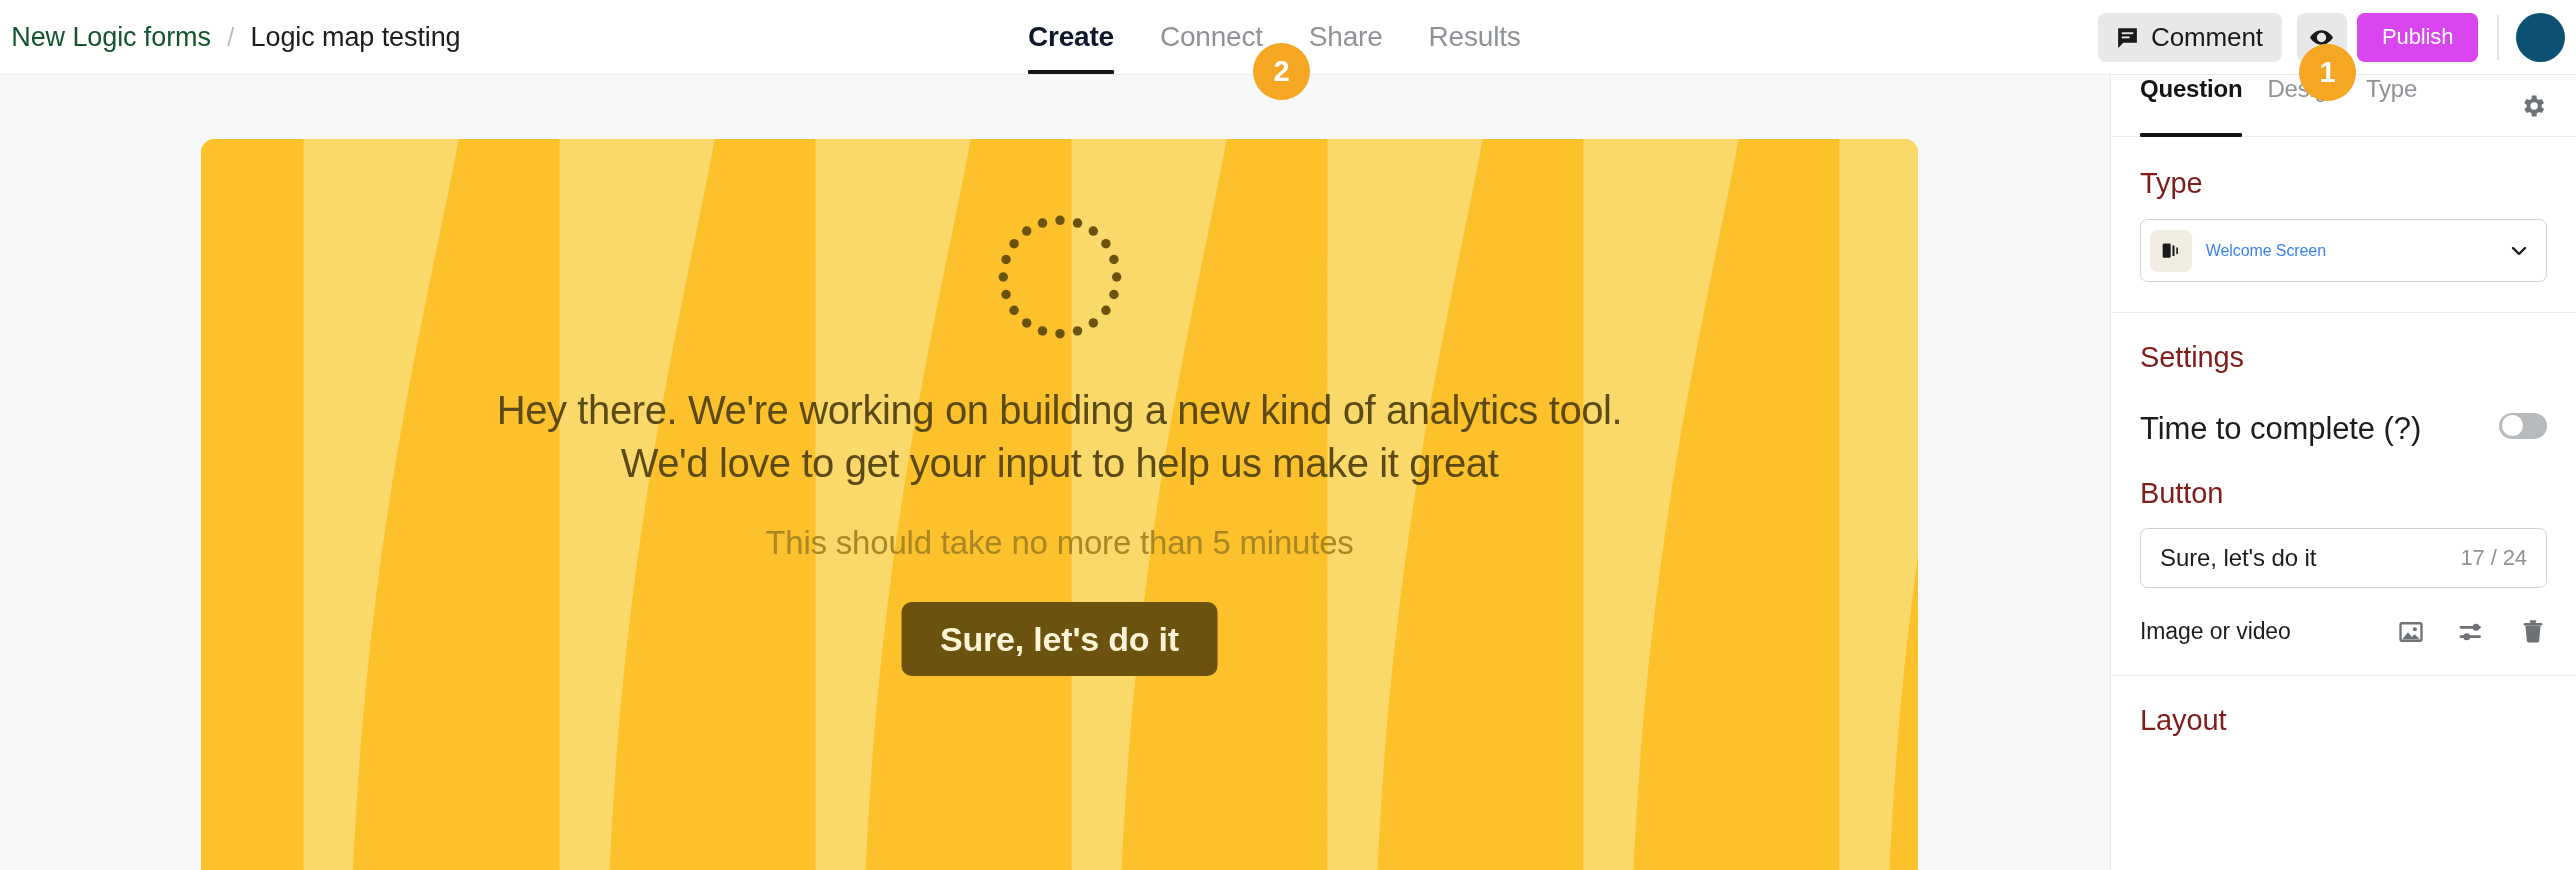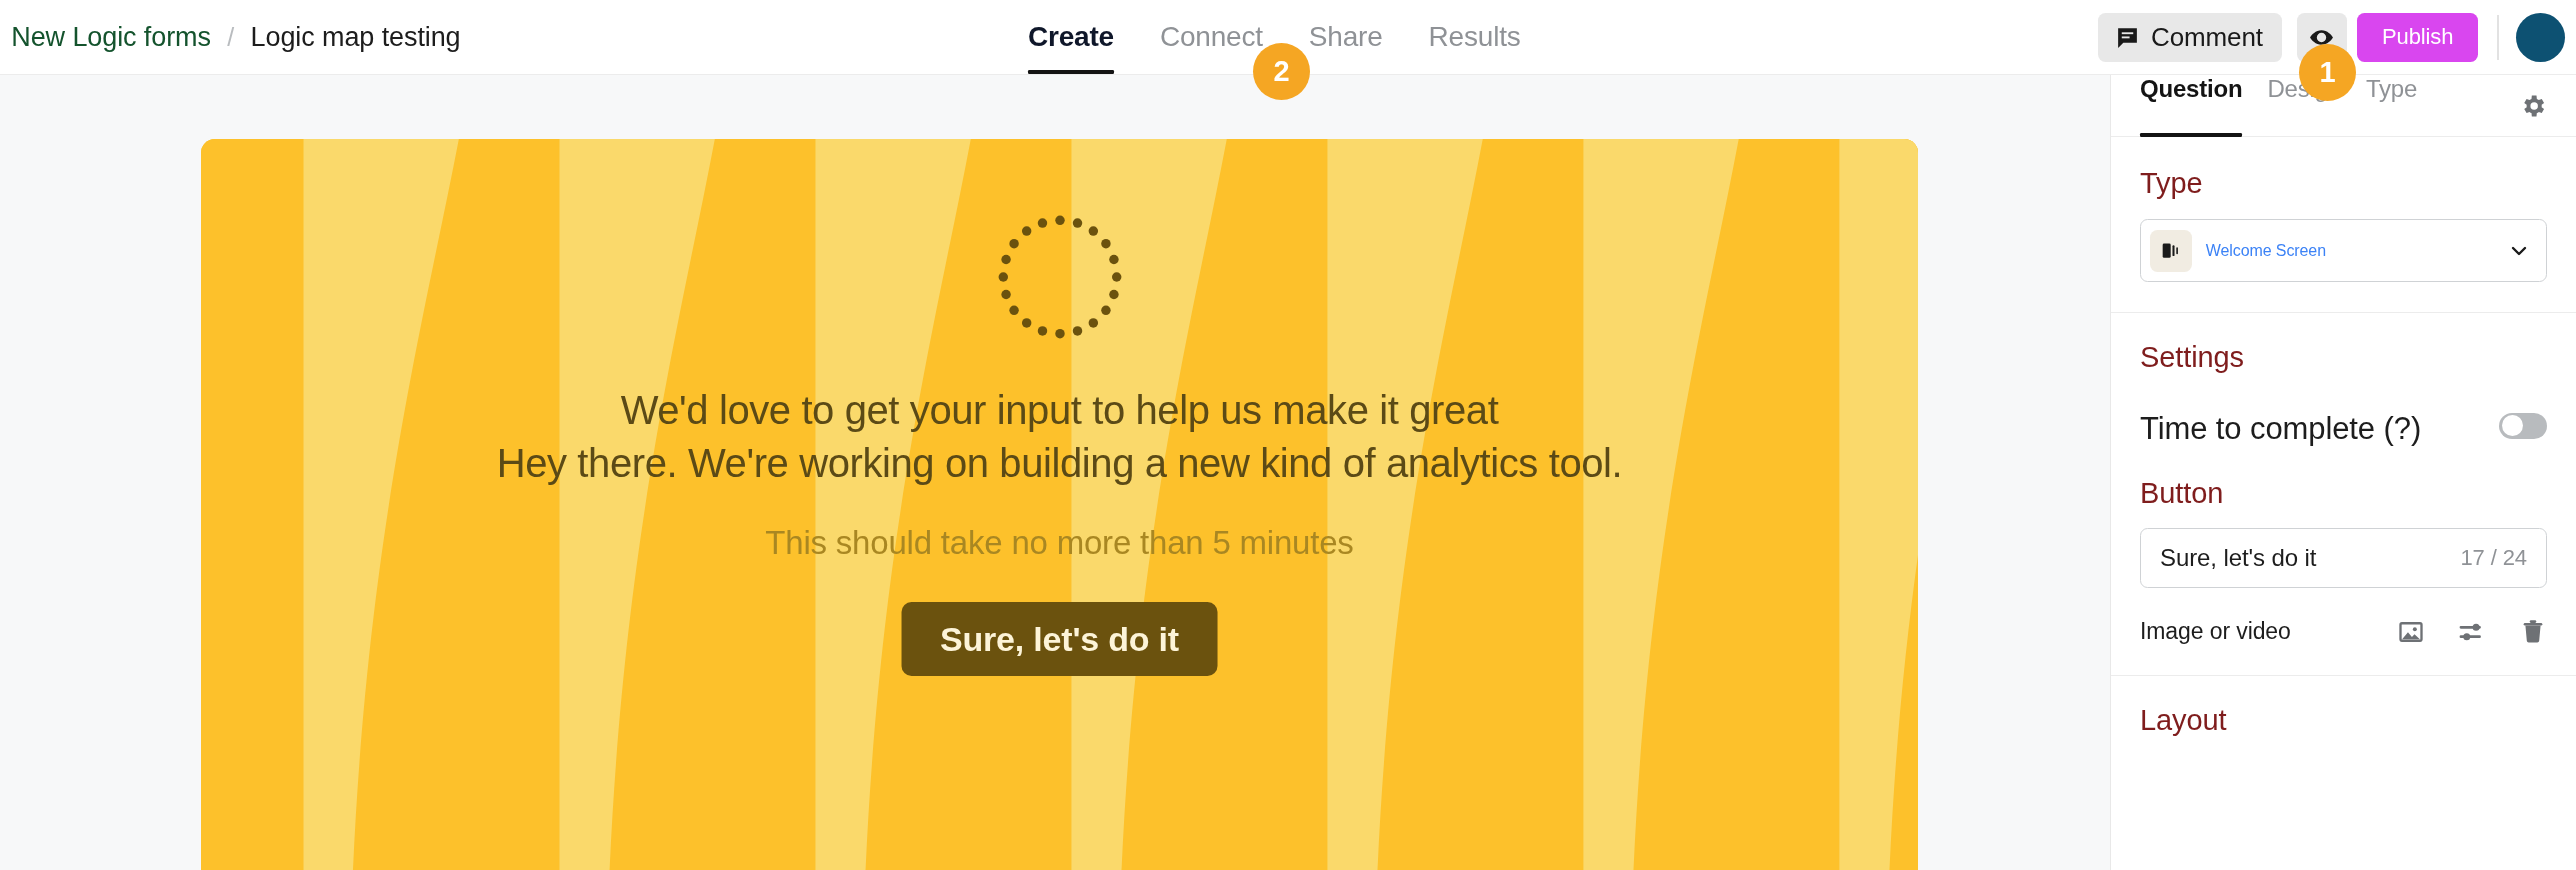--- a/index.html
+++ b/index.html
@@ -519,22 +519,22 @@
           <circle cx="14.4" cy="127.8" r="7.5"></circle>
           <circle cx="10" cy="100" r="7.5"></circle>
           <circle cx="14.4" cy="72.2" r="7.5"></circle>
           <circle cx="27.1" cy="47.1" r="7.5"></circle>
           <circle cx="47.1" cy="27.1" r="7.5"></circle>
           <circle cx="72.2" cy="14.4" r="7.5"></circle>
         </g>
       </svg>
 
       <div class="headline">
+        <div>Hey there. We're working on building a new kind of analytics tool.</div>
         <div>We'd love to get your input to help us make it great</div>
-        <div>Hey there. We're working on building a new kind of analytics tool.</div>
       </div>
 
       <div class="subtext">This should take no more than 5 minutes</div>
 
       <button class="cta-button">
         <span>Sure, let's do it</span>
       </button>
 
     </div>
   </div>

